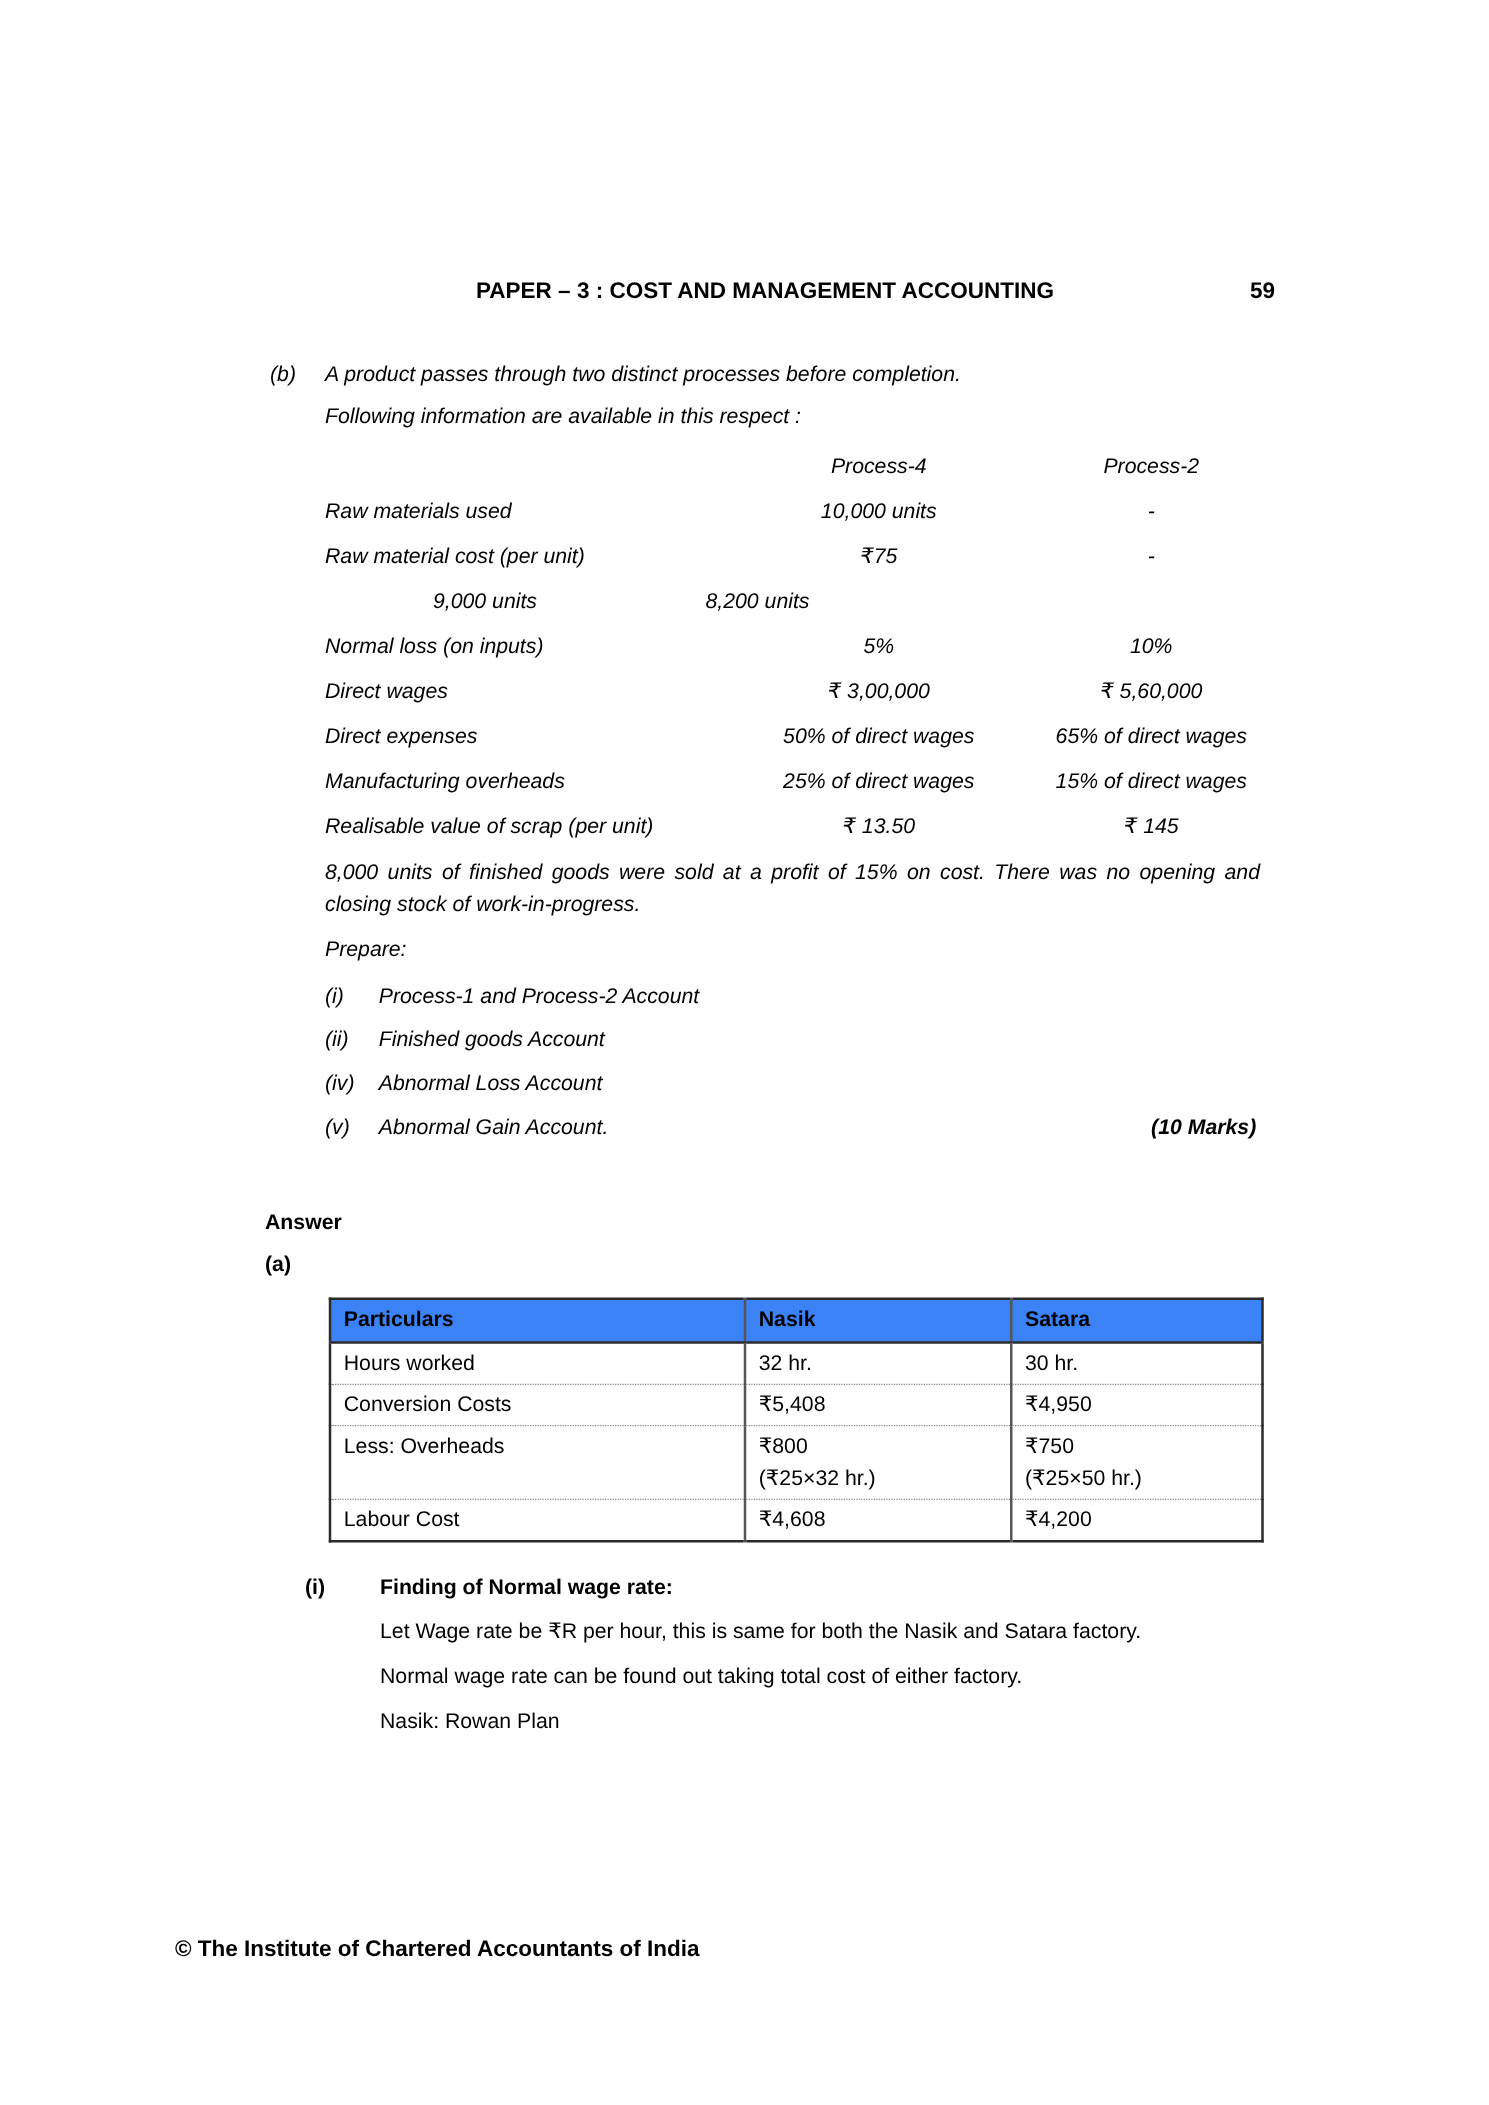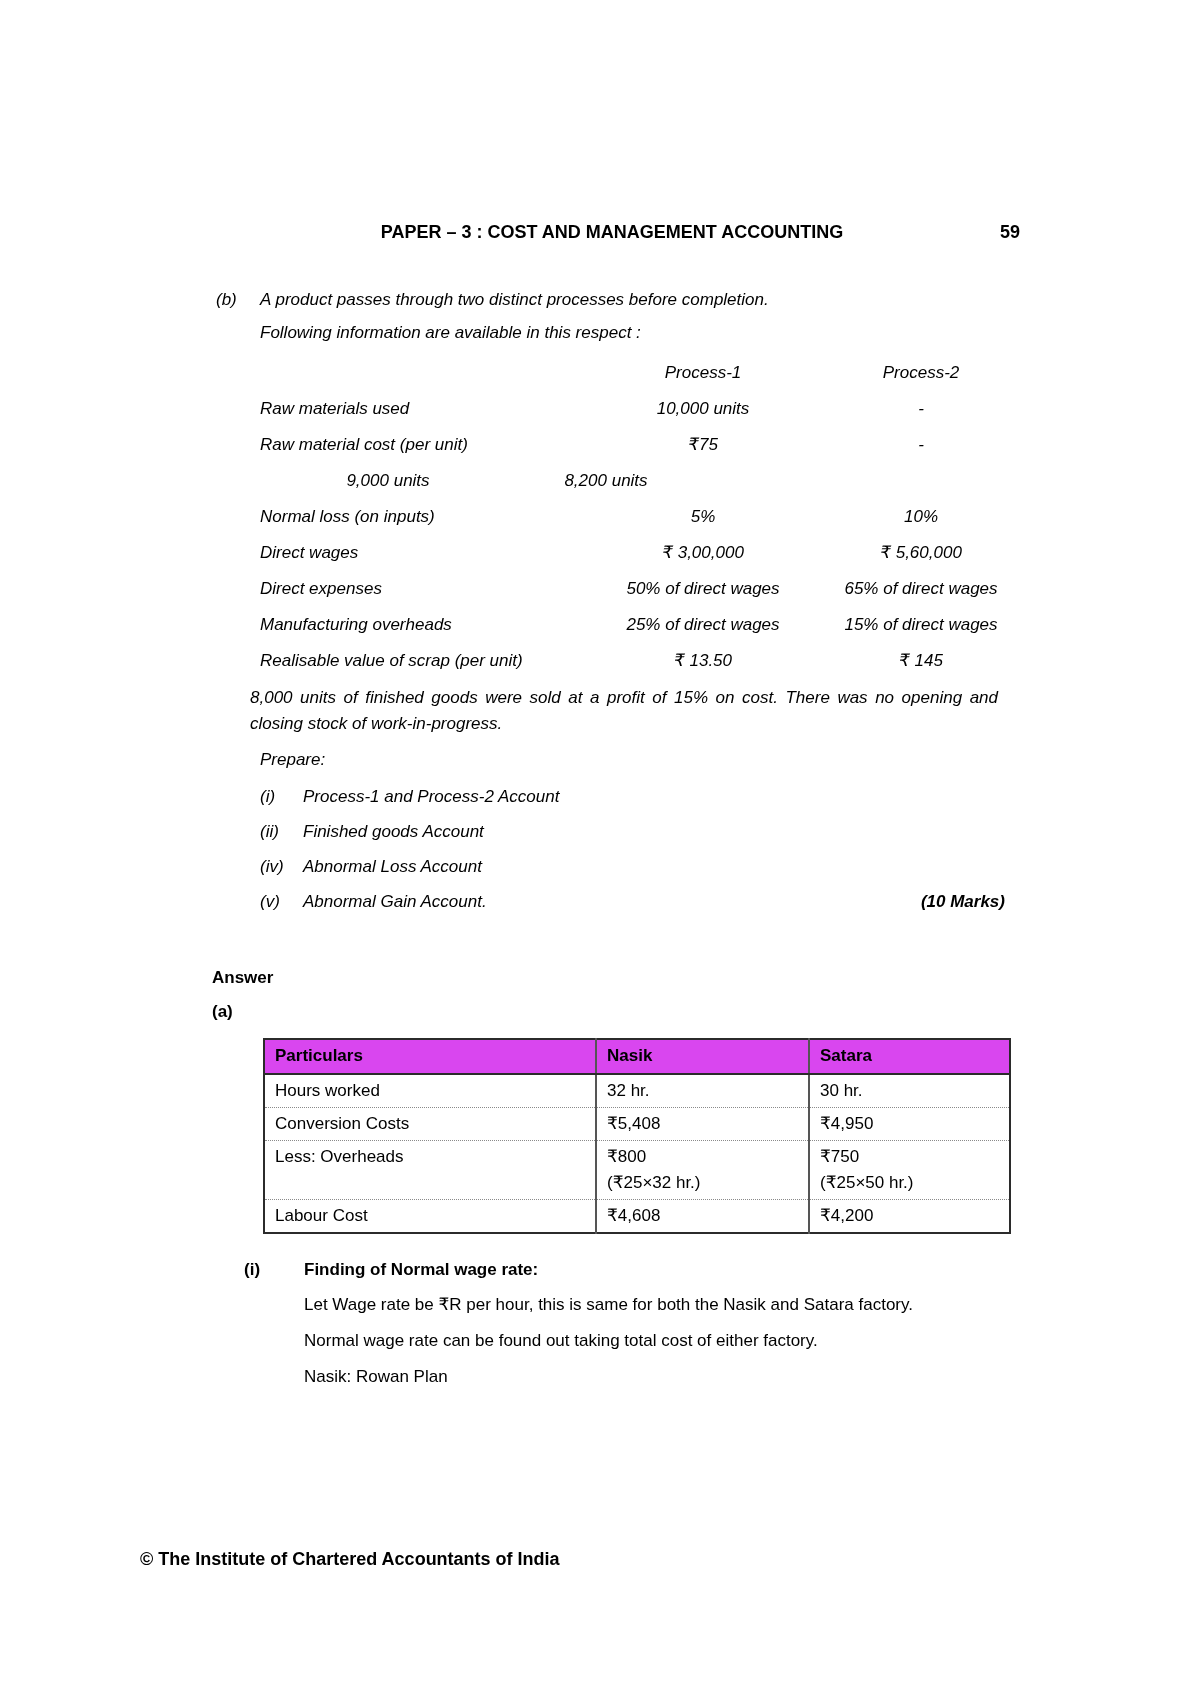--- a/index.html
+++ b/index.html
@@ -26,21 +26,21 @@
   .q-intro1 { top:287px; left:216px; width:800px; display:flex; }
   .q-intro1 .marker { width:44px; flex:0 0 44px; }
   .q-intro2 { top:320px; left:260px; width:760px; }
 
   .proc-table { top:360px; left:260px; width:748px; }
   .proc-row { display:flex; height:36px; align-items:flex-start; }
   .proc-label { width:315px; flex:0 0 315px; text-align:left; }
   .proc-c1 { width:256px; flex:0 0 256px; text-align:center; }
   .proc-c2 { width:174px; flex:0 0 174px; margin-left:3px; text-align:center; }
 
-  .q-note { top:685px; left:250px; width:748px; text-align:justify; }
+  .q-note { top:685px; left:260px; width:748px; text-align:justify; }
   .q-prepare { top:747px; left:260px; width:400px; }
 
   .q-list { top:784px; left:260px; width:745px; }
   .q-list-item { display:flex; margin-bottom:9px; position:relative; }
   .q-list-item .marker { width:43px; flex:0 0 43px; }
   .marks {
     position:absolute; right:0; top:0;
     font-weight:bold; font-style:italic;
   }
 
@@ -54,21 +54,21 @@
     font-size:17px;
   }
   .ans-table col.c1 { width:332px; }
   .ans-table col.c2 { width:213px; }
   .ans-table col.c3 { width:201px; }
   .ans-table th, .ans-table td {
     padding:3px 10px; vertical-align:top; line-height:26px;
     font-weight:normal;
   }
   .ans-table thead th {
-    background:#d946ef; font-weight:bold;
+    background:#3b82f6; font-weight:bold;
     border-bottom:2px solid #2b2b2b; height:35px;
   }
   .ans-table th:first-child, .ans-table td:first-child { text-align:left; }
   .ans-table th, .ans-table td { text-align:left; }
   .ans-table th + th, .ans-table td + td { border-left:2px solid #555; }
   .ans-table { border:2px solid #2b2b2b; }
   .ans-table tbody tr + tr td { border-top:1px dotted #8a8a8a; }
   .ans-table .sub { display:block; line-height:26px; }
 
   .ans-subitem { top:1257px; left:244px; width:760px; display:flex;
@@ -92,21 +92,21 @@
 
 <div class="abs q q-intro1">
   <span class="marker">(b)</span>
   <span>A product passes through two distinct processes before completion.</span>
 </div>
 <div class="abs q q-intro2">Following information are available in this respect :</div>
 
 <div class="abs q proc-table">
   <div class="proc-row">
     <span class="proc-label"></span>
-    <span class="proc-c1">Process-1</span>
+    <span class="proc-c1">Process-4</span>
     <span class="proc-c2">Process-2</span>
   </div>
   <div class="proc-row">
     <span class="proc-label">Raw materials used</span>
     <span class="proc-c1">10,000 units</span>
     <span class="proc-c2">-</span>
   </div>
   <div class="proc-row">
     <span class="proc-label">Raw material cost (per unit)</span>
     <span class="proc-c1">₹75</span>

